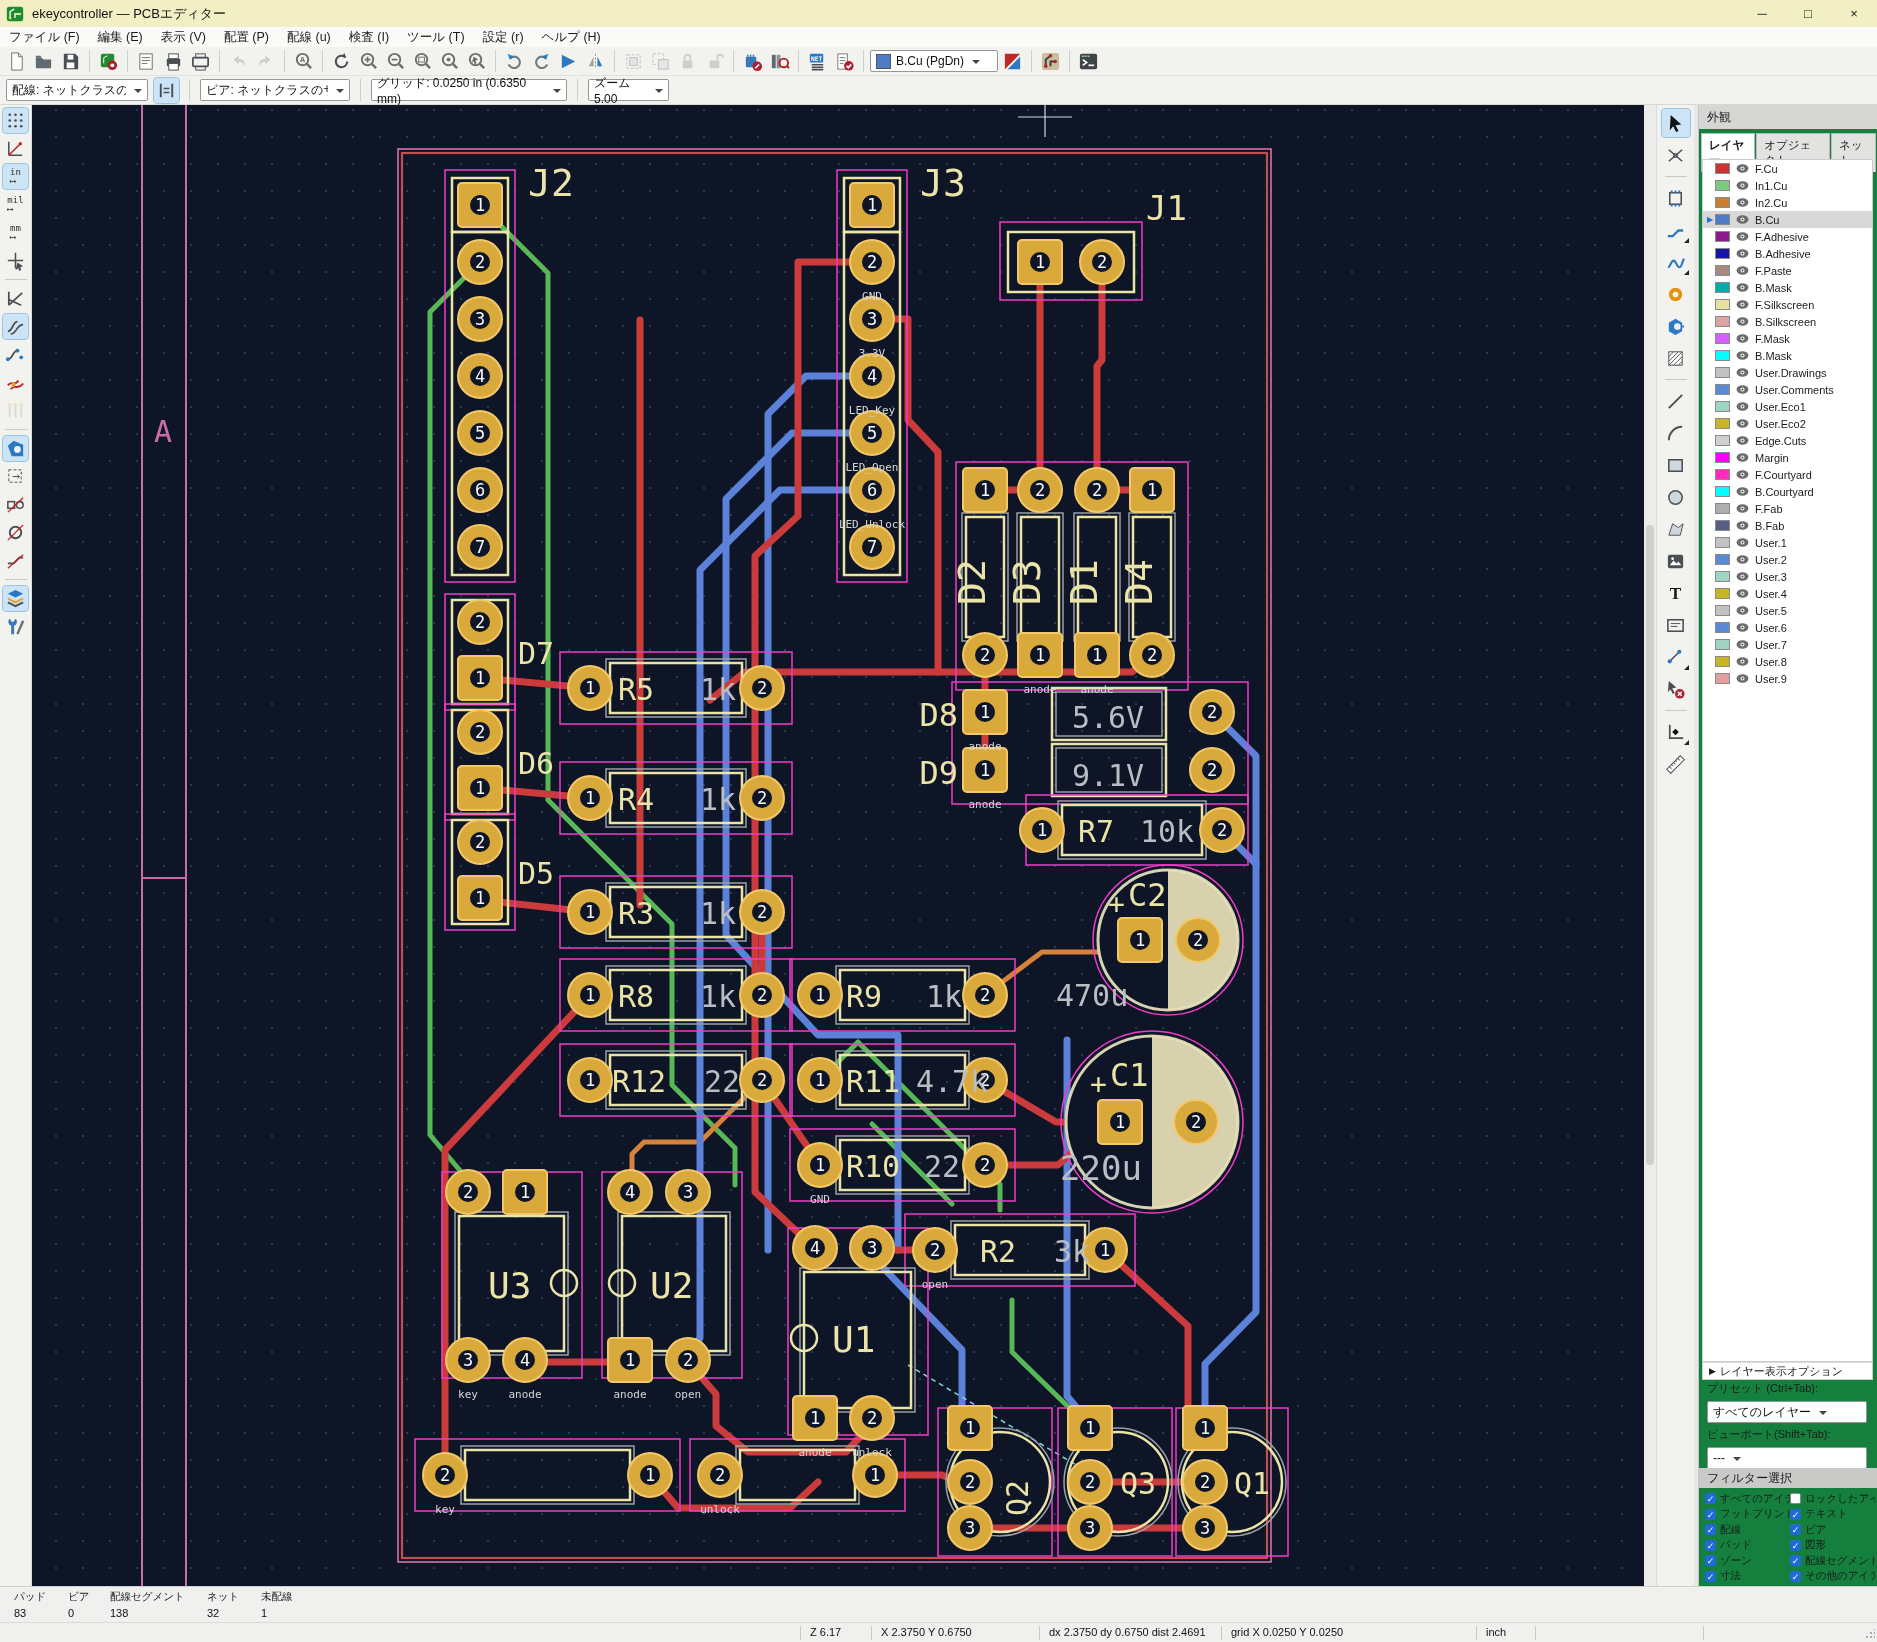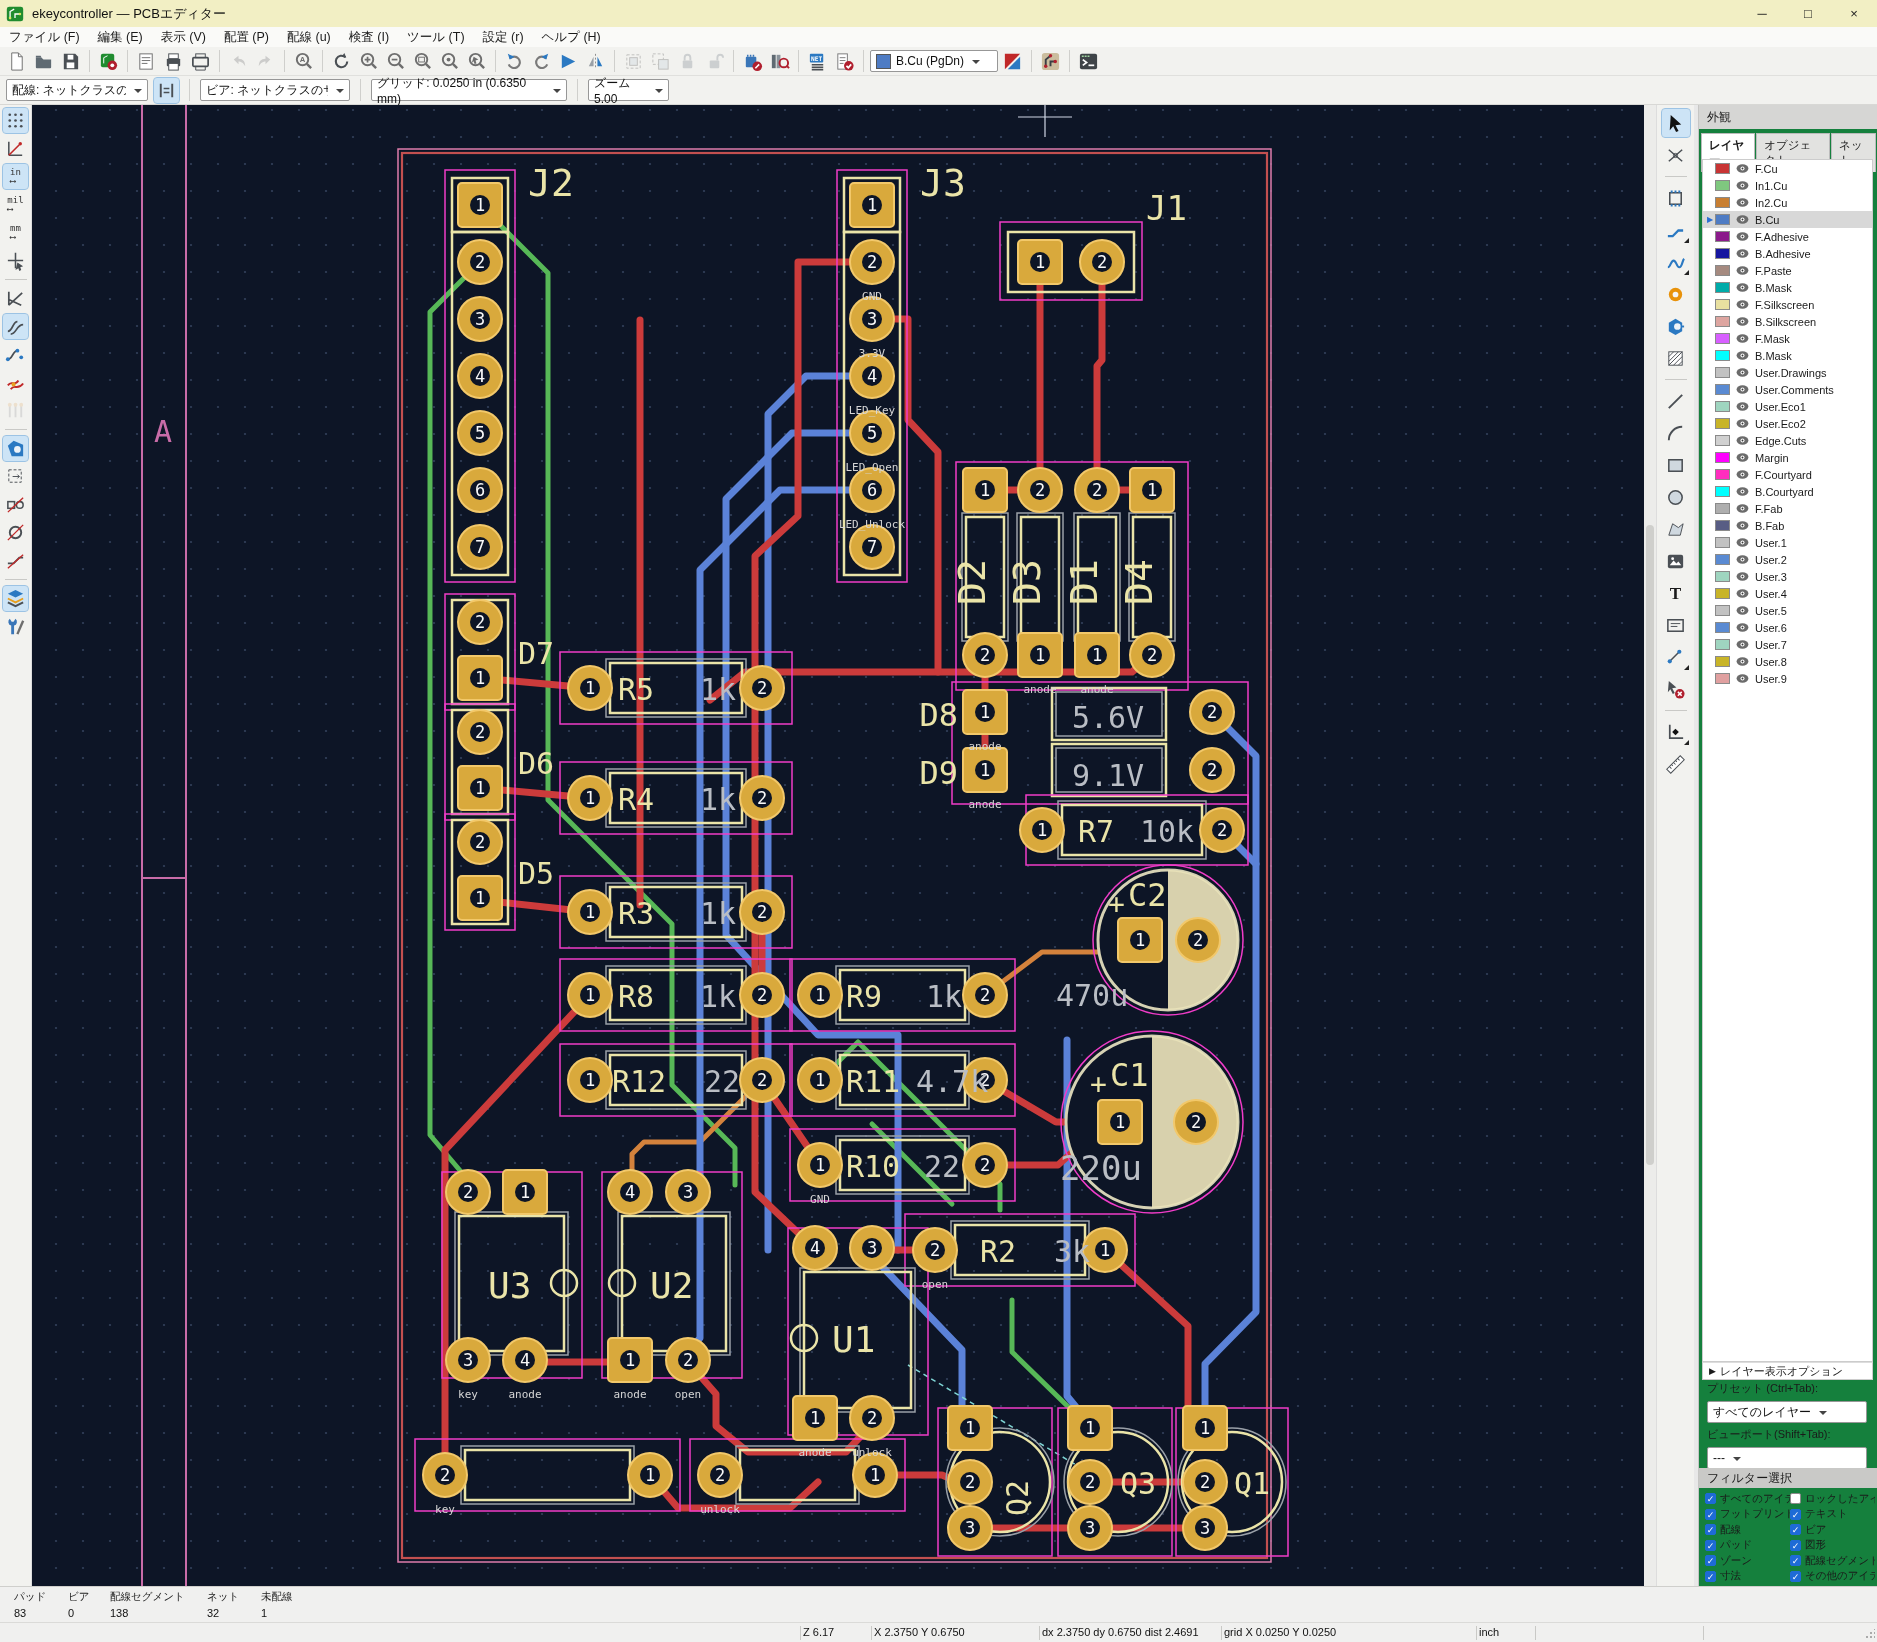--- a/index.html
+++ b/index.html
@@ -77,21 +77,21 @@
       font-size:9px;line-height:11px;text-align:center;color:#fff;margin-right:4px;box-sizing:border-box}
   .cb.ck{background:#1e6bd6;border-color:#1e6bd6}
   .fl{font-size:10.5px}
   
   #sb1{left:0;top:1586px;width:1877px;height:36px;background:#f0f0ef;border-top:1px solid #cfcfcc;box-sizing:border-box}
   .sgrp{position:absolute;top:3px}
   .sl{font-size:10.5px;color:#222}
   .sv{font-size:11px;color:#111;margin-top:3px}
   #sb2{left:0;top:1622px;width:1877px;height:20px;background:#f0f0ef;border-top:1px solid #dadad8;
        box-sizing:border-box;font-size:11px;color:#111}
-  .scell{position:absolute;top:3px;padding-left:2px;border-left:1px solid #c9c9c6;height:14px}
+  .scell{position:absolute;top:3px;padding-left:9px;border-left:1px solid #c9c9c6;height:14px}
   #grip{position:absolute;right:2px;top:6px;width:10px;height:10px;
         background:radial-gradient(circle at 2px 8px,#aaa 1px,transparent 1.4px),
                    radial-gradient(circle at 6px 8px,#aaa 1px,transparent 1.4px),
                    radial-gradient(circle at 6px 4px,#aaa 1px,transparent 1.4px),
                    radial-gradient(circle at 10px 8px,#aaa 1px,transparent 1.4px),
                    radial-gradient(circle at 10px 4px,#aaa 1px,transparent 1.4px),
                    radial-gradient(circle at 10px 0px,#aaa 1px,transparent 1.4px)}
   
   .tr-f{stroke:#cc3b3b;stroke-width:7;fill:none;stroke-linecap:round;stroke-linejoin:round}
   .tr-b{stroke:#5b82d8;stroke-width:7;fill:none;stroke-linecap:round;stroke-linejoin:round}

